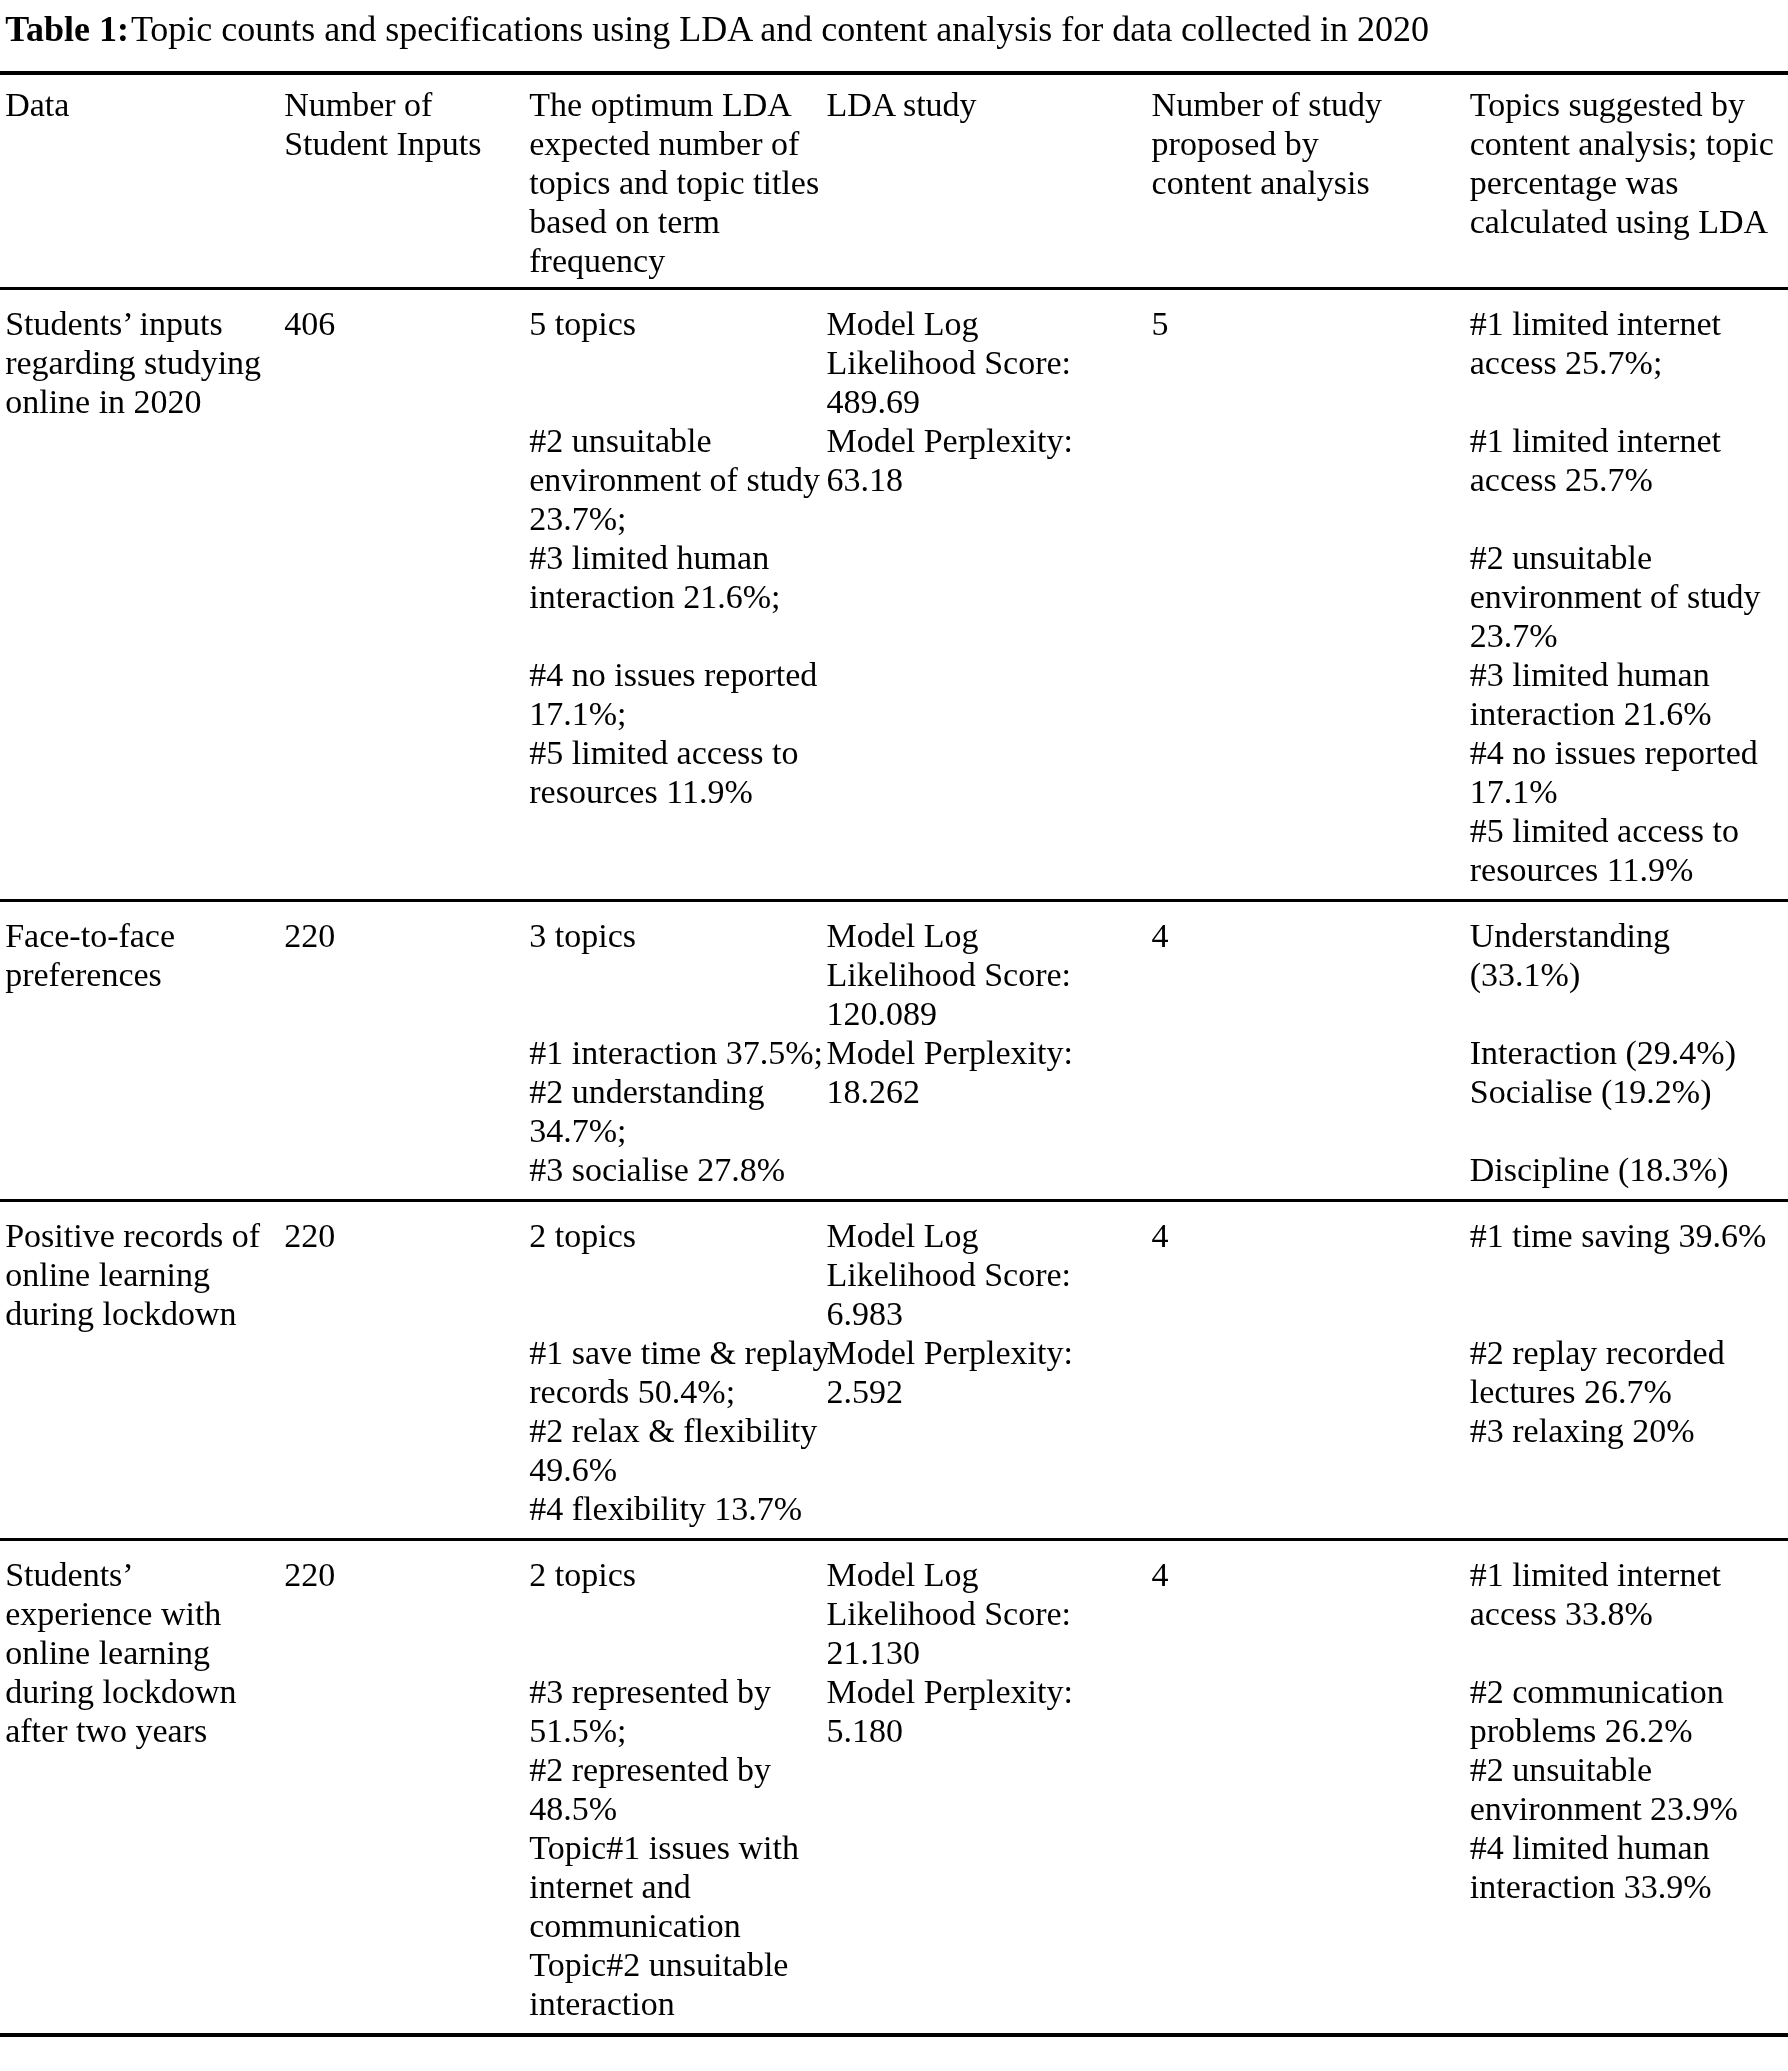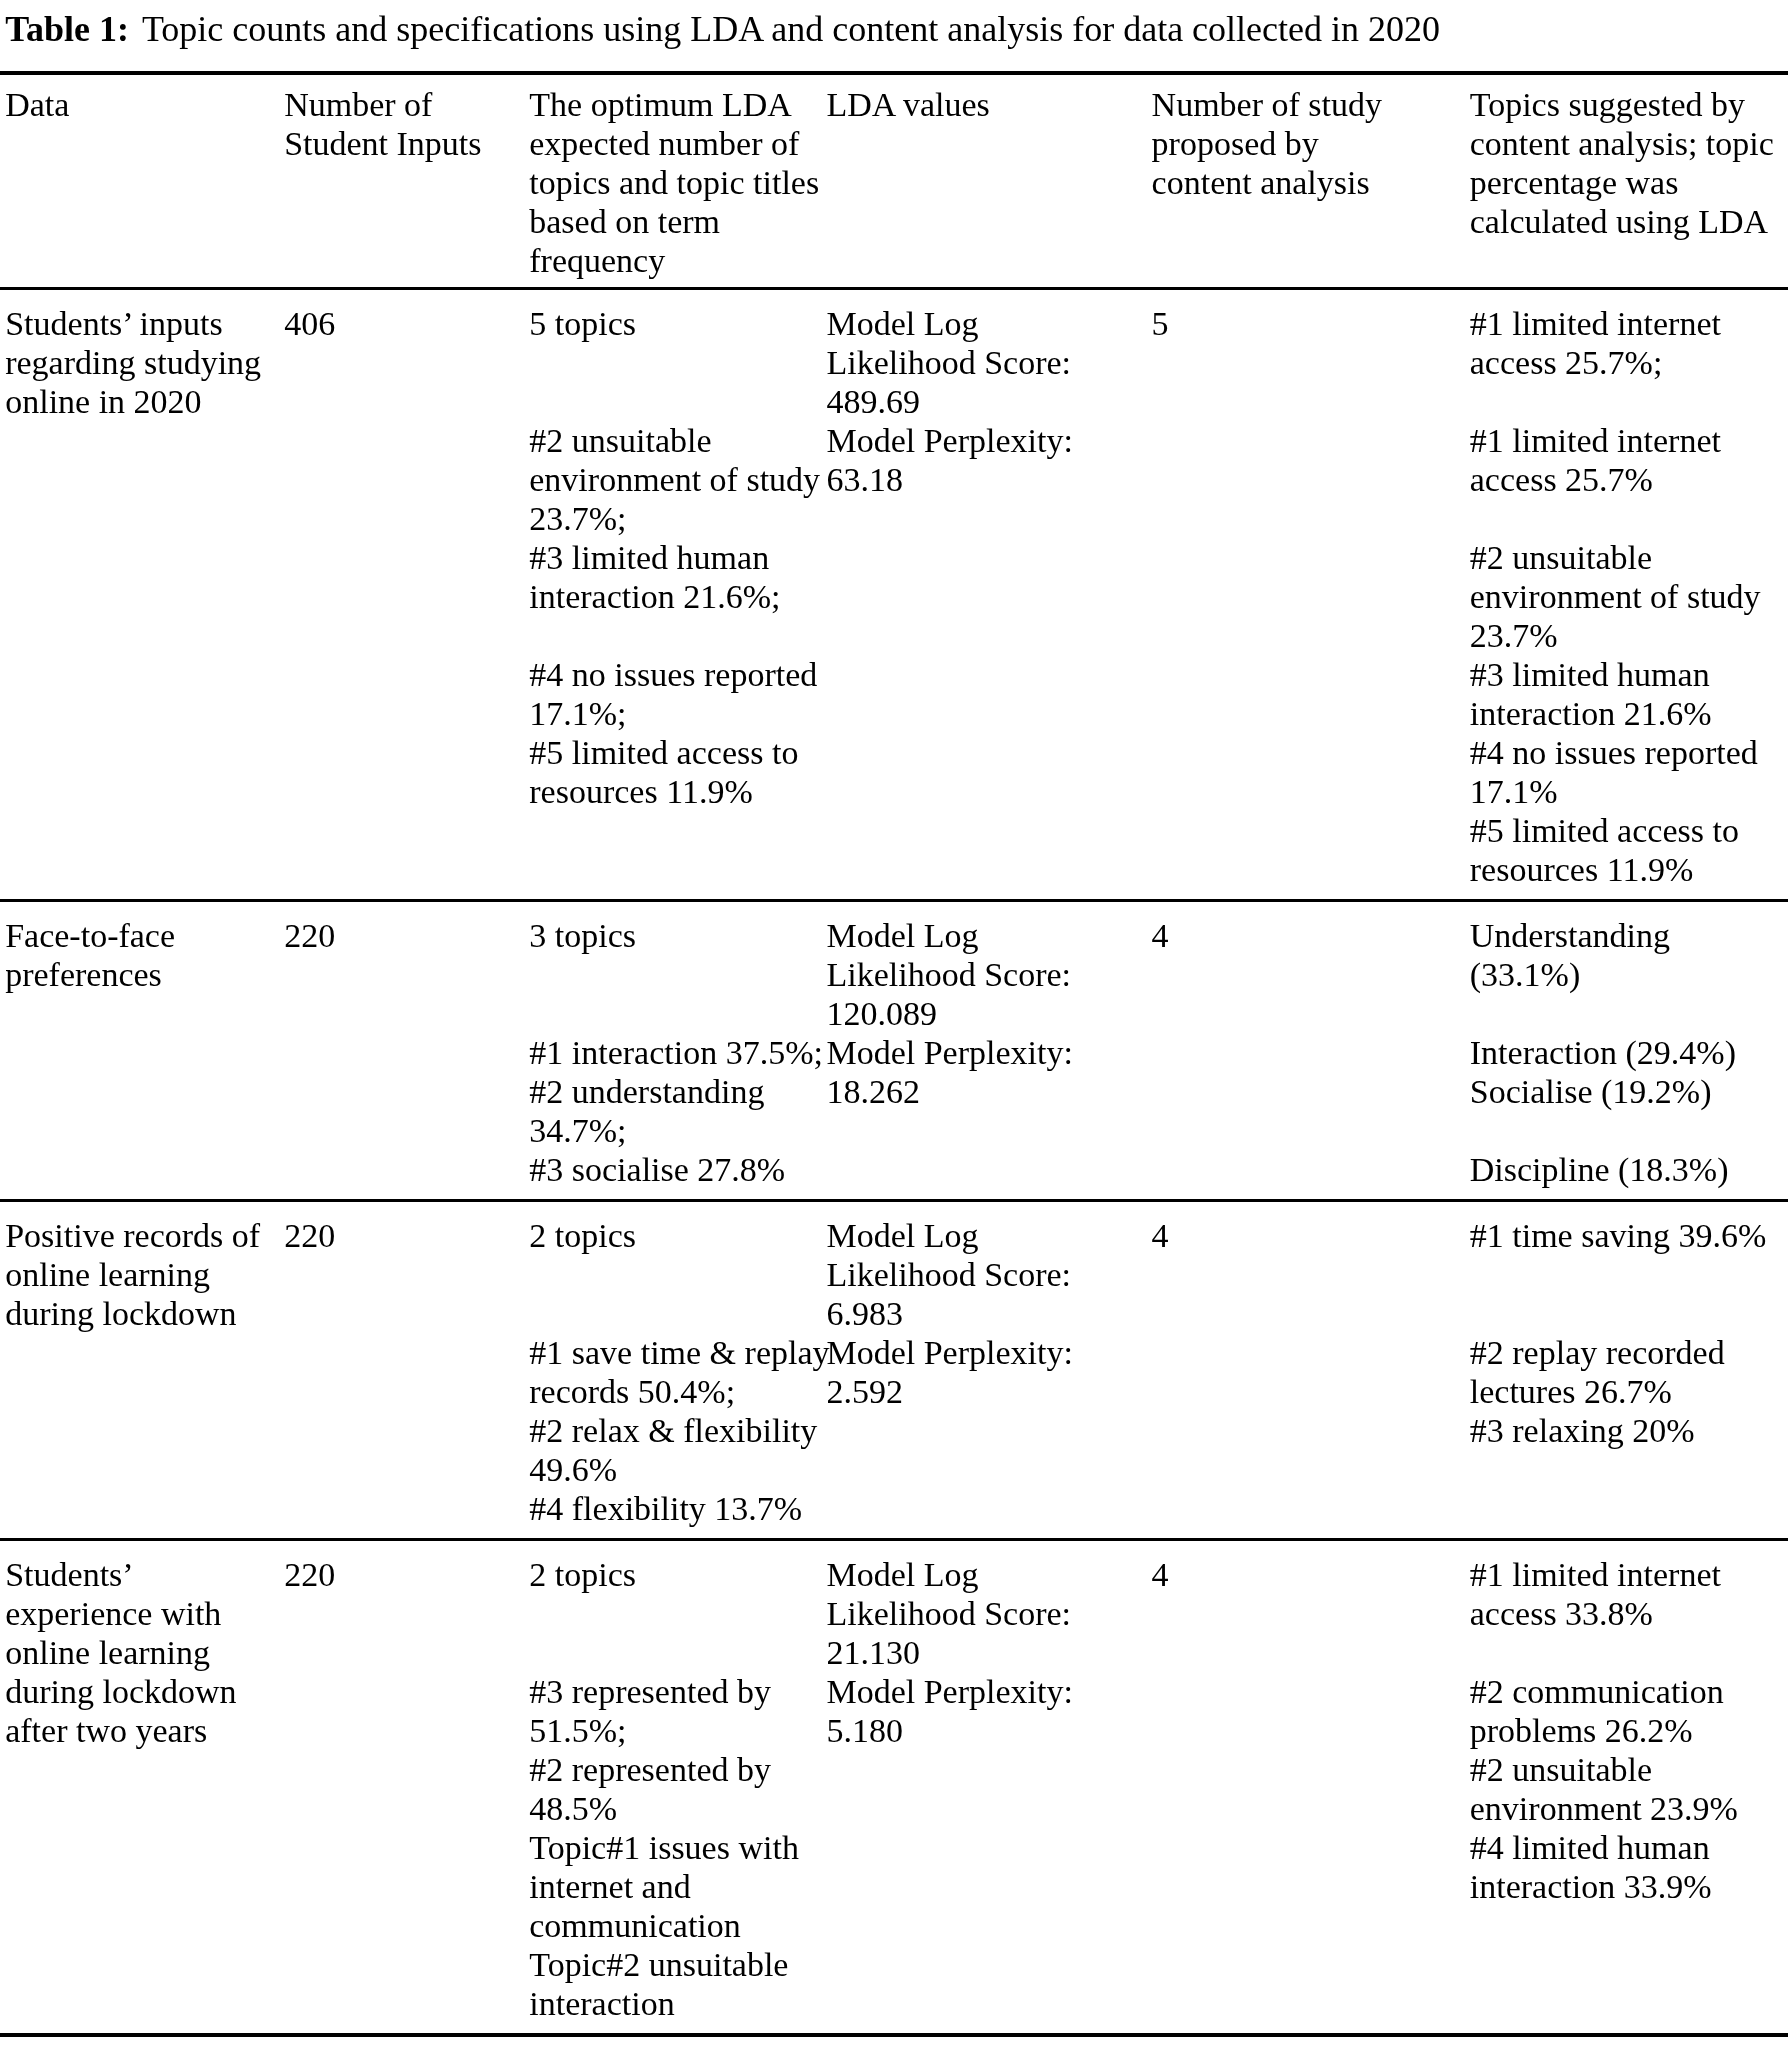--- a/index.html
+++ b/index.html
@@ -10,21 +10,21 @@
     color: #000000;
     font-family: "Liberation Serif", "DejaVu Serif", serif;
   }
   .page { padding-top: 6.9px; }
   .caption {
     font-size: 36px;
     line-height: 45px;
     padding-left: 5.2px;
     width: 1772px;
   }
-  .caption-label { font-weight: bold; margin-right: 13px; }
+  .caption-label { font-weight: bold; margin-right: 2px; }
   table.topics {
     border-collapse: collapse;
     table-layout: fixed;
     width: 1789px;
     margin-top: 19px;
     border-top: 4.3px solid #000;
     border-bottom: 4.3px solid #000;
   }
   table.topics thead tr { border-bottom: 3.4px solid #000; }
   table.topics tbody tr { border-bottom: 3.4px solid #000; }
@@ -68,21 +68,21 @@
             <div class="line">Student Inputs</div>
           </th>
           <th scope="col">
             <div class="line">The optimum LDA</div>
             <div class="line">expected number of</div>
             <div class="line">topics and topic titles</div>
             <div class="line">based on term</div>
             <div class="line">frequency</div>
           </th>
           <th scope="col">
-            <div class="line">LDA values</div>
+            <div class="line">LDA study</div>
           </th>
           <th scope="col">
             <div class="line">Number of study</div>
             <div class="line">proposed by</div>
             <div class="line">content analysis</div>
           </th>
           <th scope="col">
             <div class="line">Topics suggested by</div>
             <div class="line">content analysis; topic</div>
             <div class="line">percentage was</div>

